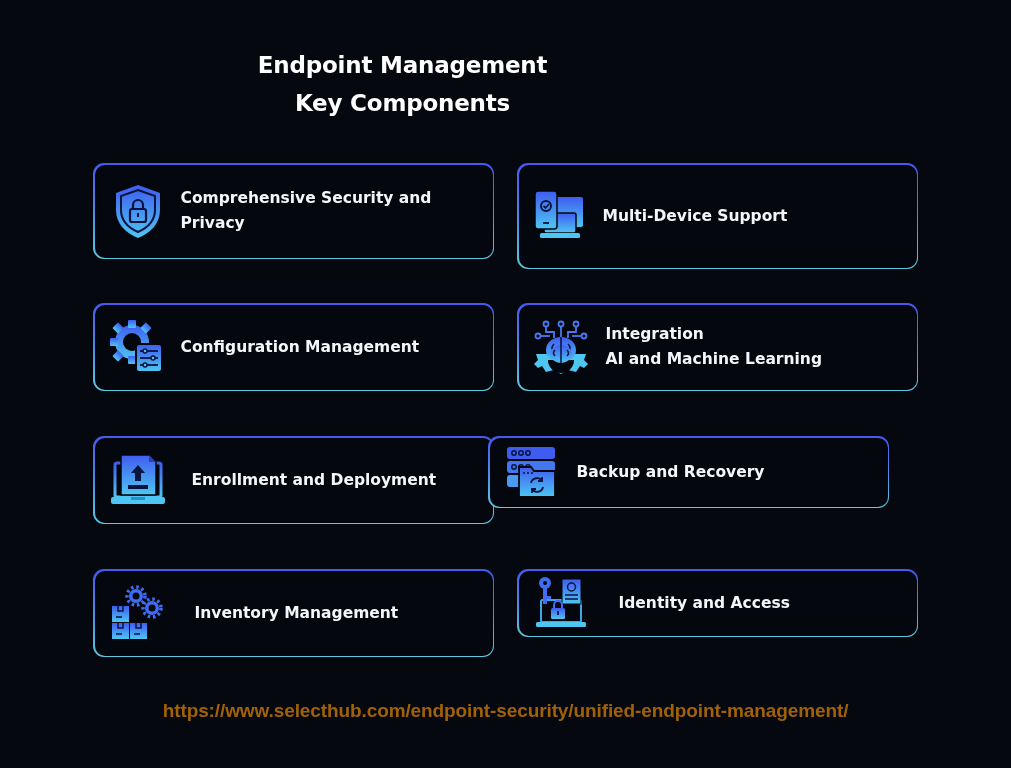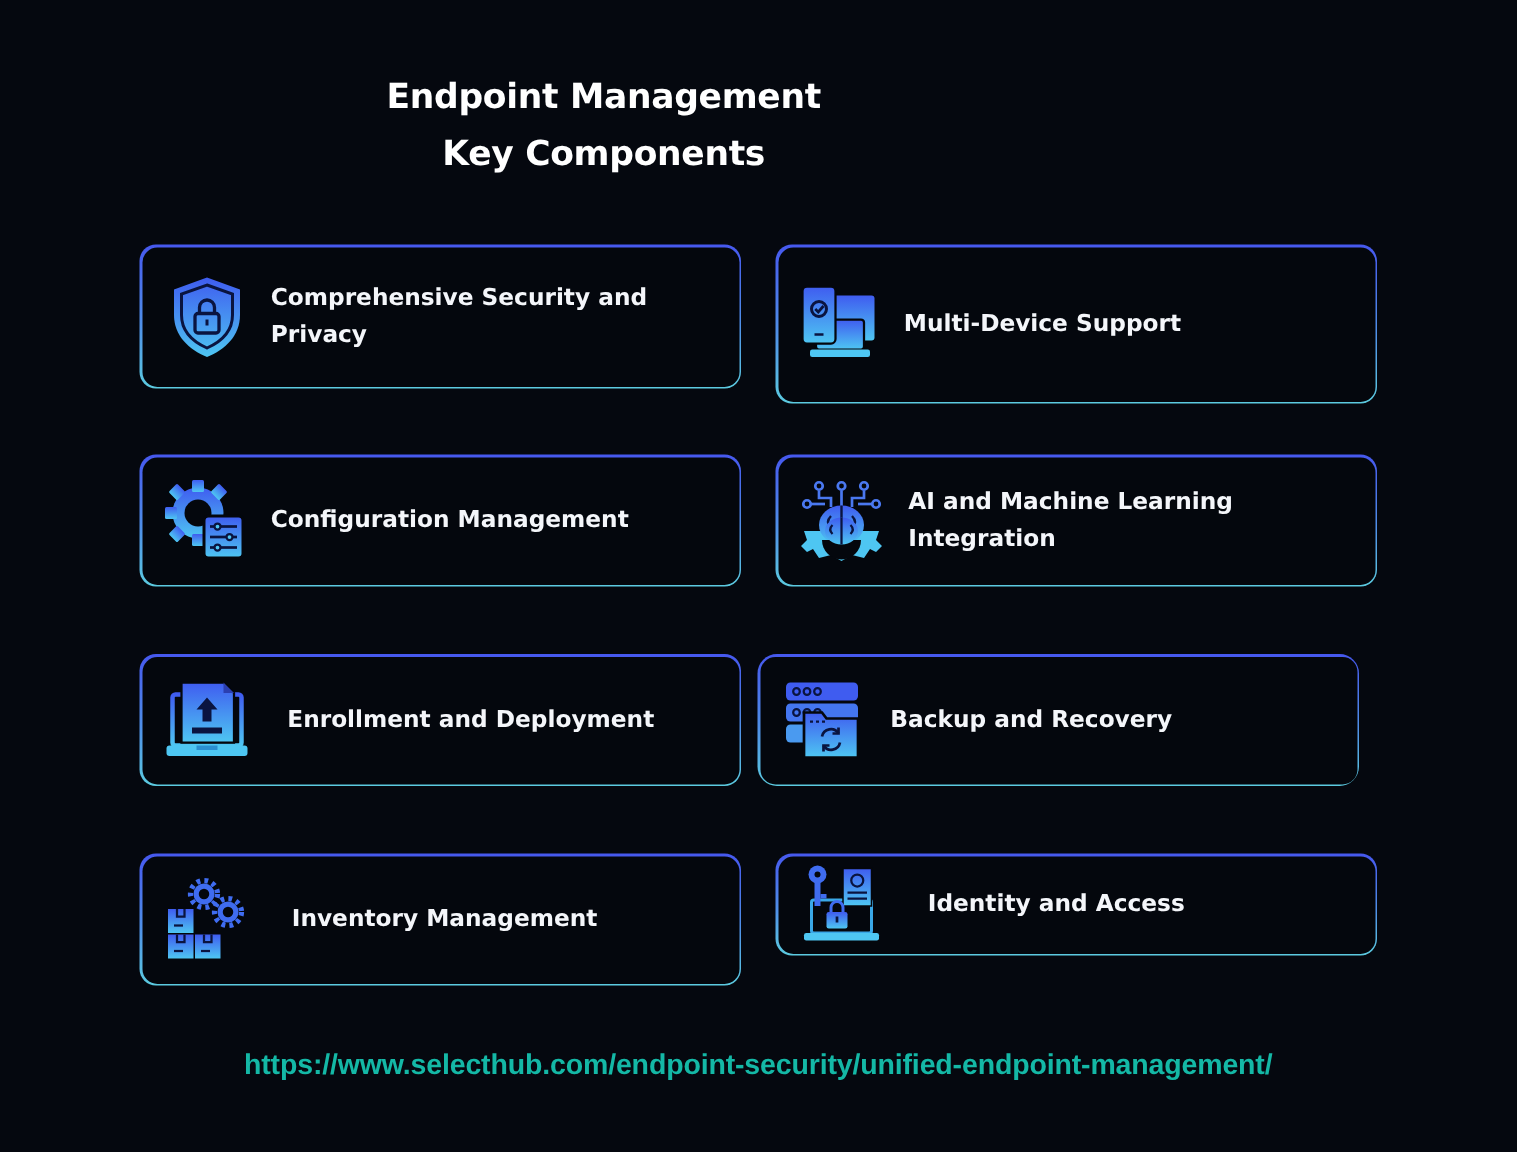--- a/index.html
+++ b/index.html
@@ -39,21 +39,21 @@
   }
   .icon svg { width: 58px; height: 58px; display: block; }
   .label {
     position: absolute; top: 50%; transform: translateY(-50%);
     font-weight: bold; font-size: 15.5px; line-height: 25px;
     color: #f4f6fa; white-space: nowrap;
   }
   .url {
     position: absolute; left: 0; top: 700px; width: 1011px;
     text-align: center; font-family: "Liberation Sans", sans-serif;
-    font-size: 19px; font-weight: bold; color: #14b8a6;
+    font-size: 19px; font-weight: bold; color: #a16207;
     letter-spacing: -0.1px;
   }
 </style>
 </head>
 <body>
 
 <svg width="0" height="0" style="position:absolute">
   <defs>
     <linearGradient id="ig" x1="0" y1="0" x2="0" y2="1">
       <stop offset="0" stop-color="#3f5cf0"></stop>
@@ -155,22 +155,22 @@
         </g>
         <path d="M4 36 H54 L52 42 L56 46 L52 50 L48 48 L44 54 L36 52 L29 56 L22 52 L14 54 L10 48 L6 50 L2 46 L6 42 Z" fill="#4ec6f2"></path>
         <ellipse cx="29" cy="32" rx="15" ry="13" fill="url(#ig)"></ellipse>
         <path d="M29 19 V45 M22 26 q-4 4 0 8 M36 26 q4 4 0 8 M20 36 q4 3 8 0 M30 36 q4 3 8 0" fill="none" stroke="#0a1440" stroke-width="1.6"></path>
         <path d="M16 42 a13 13 0 0 0 26 0" fill="#04070d"></path>
         <ellipse cx="29" cy="36" rx="11" ry="9" fill="url(#ig)"></ellipse>
         <path d="M29 27 V45 M23 32 q-3 3 0 6 M35 32 q3 3 0 6" fill="none" stroke="#0a1440" stroke-width="1.5"></path>
       </svg>
     </div>
     <div class="label" style="left:87px;">
+      <div>Integration</div>
       <div>AI and Machine Learning</div>
-      <div>Integration</div>
     </div>
   </div>
 </div>
 
 <div class="card" style="left:93px; top:436px; height:88px;">
   <div class="card-inner">
     <div class="icon" style="left:14px;">
       <svg viewBox="0 0 58 58">
         <rect x="6" y="12" width="46" height="34" rx="2" fill="none" stroke="url(#ig)" stroke-width="3"></rect>
         <path d="M12 4 H40 L47 11 V44 H12 Z" fill="url(#ig)" stroke="#04070d" stroke-width="1.5"></path>
@@ -180,21 +180,21 @@
         <rect x="2" y="46" width="54" height="7" rx="2" fill="#4ec6f2"></rect>
         <rect x="22" y="46" width="14" height="3" fill="#2b8fd0"></rect>
       </svg>
     </div>
     <div class="label" style="left:97px;">
       <div>Enrollment and Deployment</div>
     </div>
   </div>
 </div>
 
-<div class="card" style="left:505px; top:436px; height:88px;border-radius:13px;">
+<div class="card" style="left:488px; top:436px; height:72px;">
   <div class="card-inner">
     <div class="icon" style="left:13px;">
       <svg viewBox="0 0 58 58">
         <rect x="4" y="4" width="48" height="12" rx="3" fill="#3f5cf0"></rect>
         <rect x="4" y="18" width="48" height="12" rx="3" fill="#4476f0"></rect>
         <rect x="4" y="32" width="48" height="12" rx="3" fill="#4a9af0"></rect>
         <g fill="none" stroke="#0a1440" stroke-width="1.5">
           <circle cx="11" cy="10" r="2.2"></circle>
             <circle cx="18" cy="10" r="2.2"></circle>
             <circle cx="25" cy="10" r="2.2"></circle>

